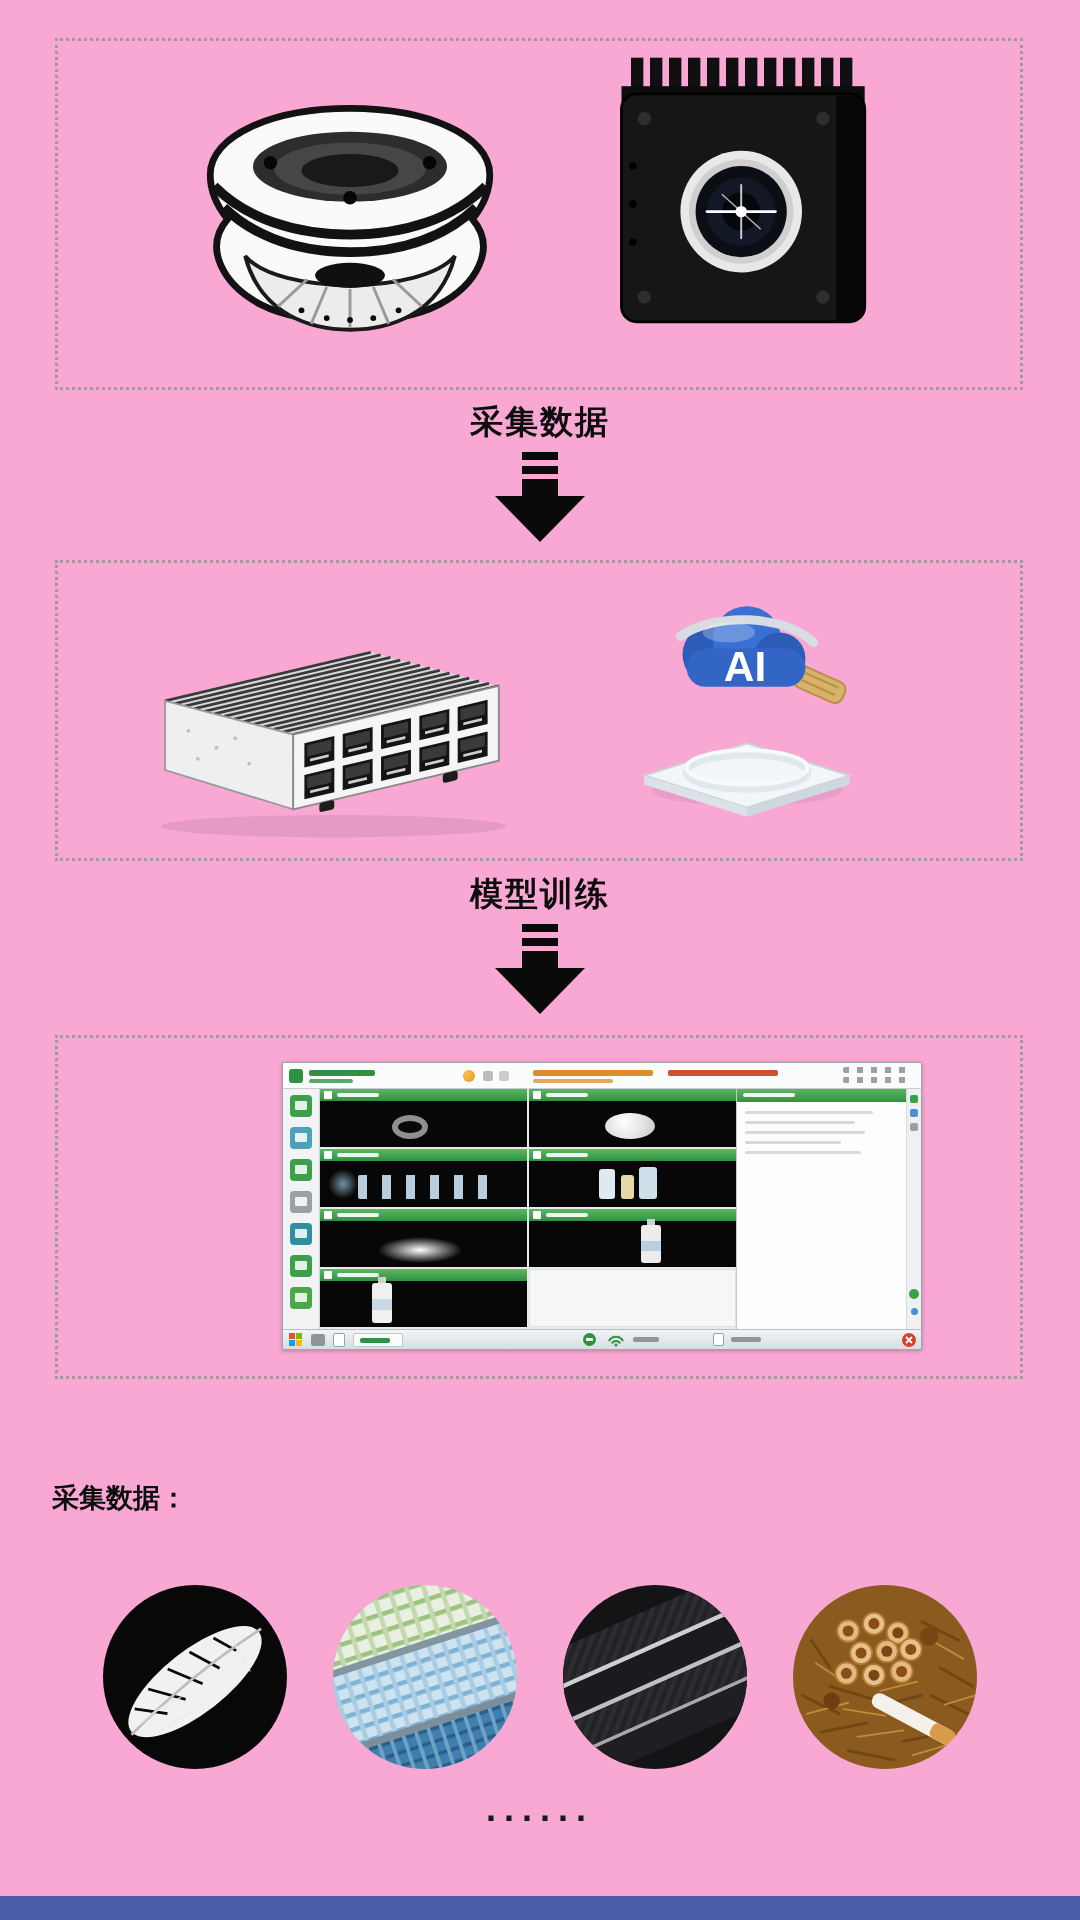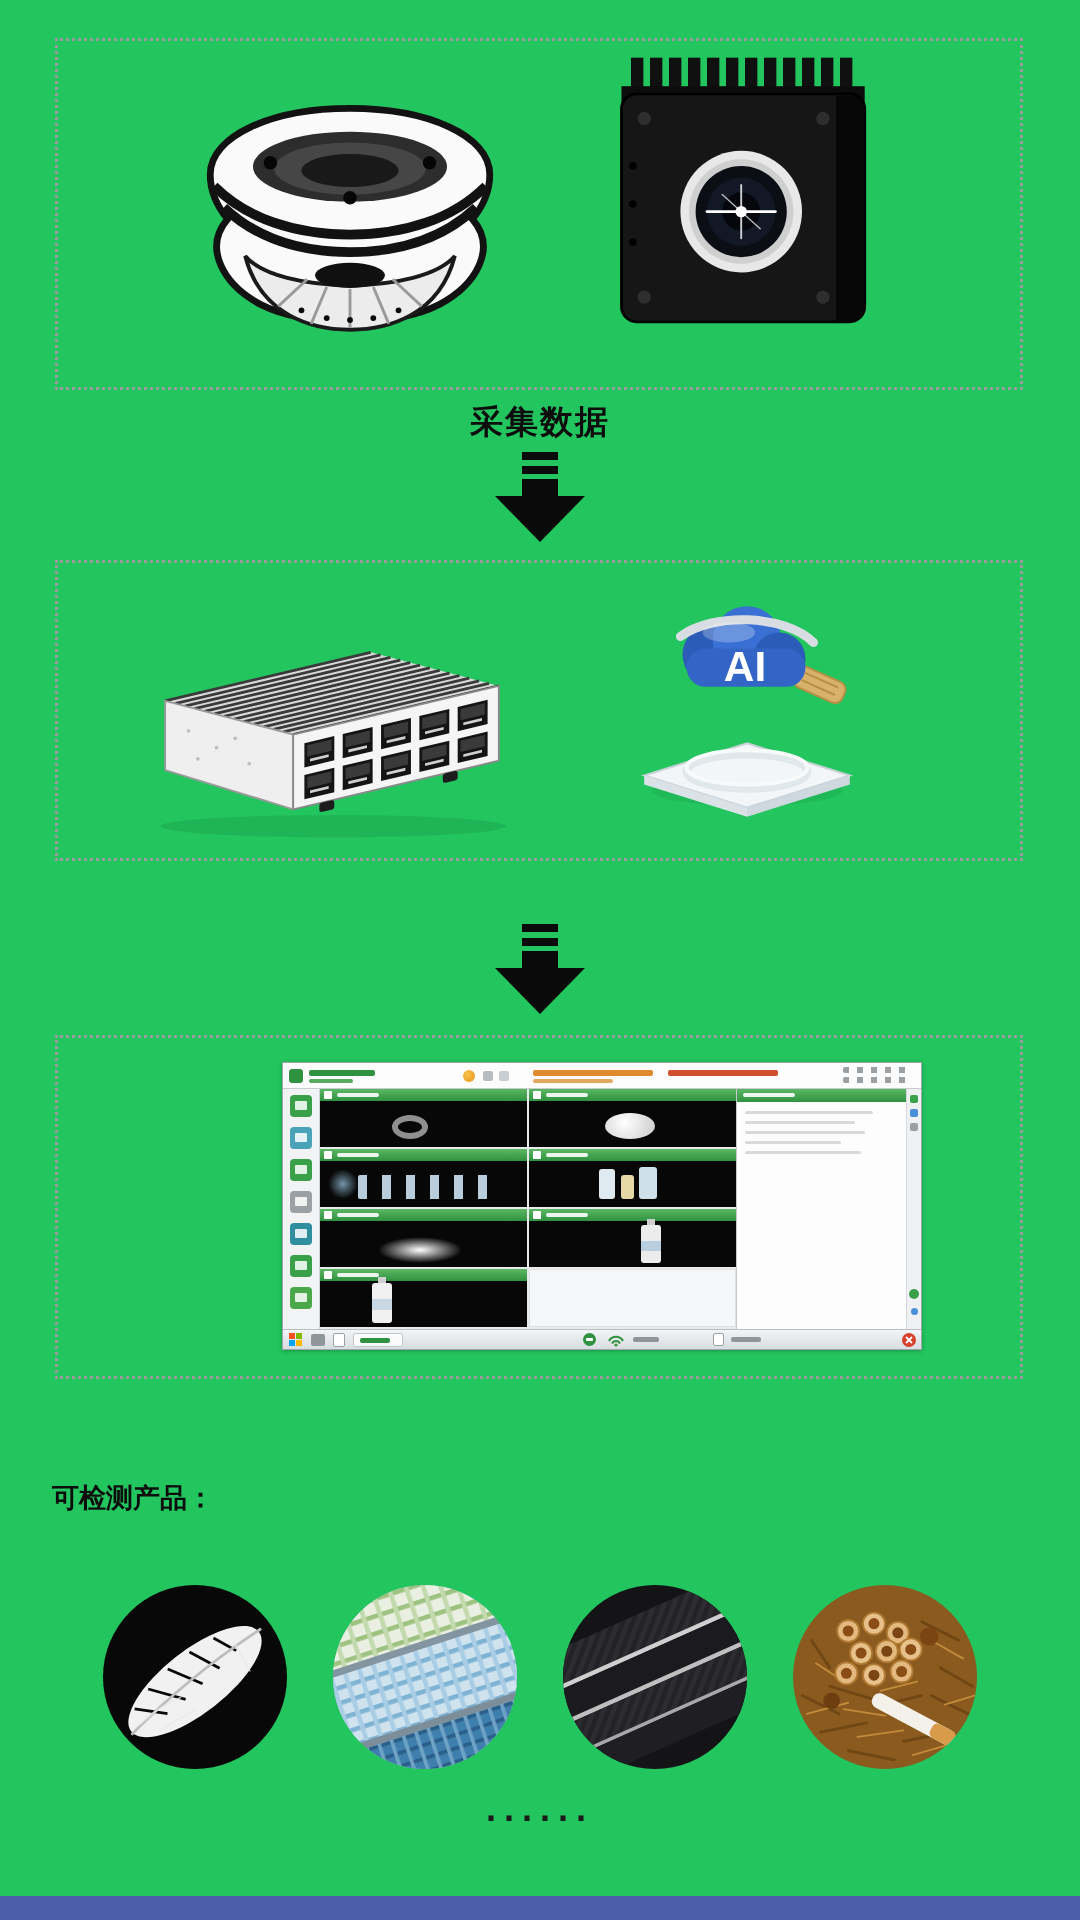--- a/index.html
+++ b/index.html
@@ -1,16 +1,16 @@
 <!DOCTYPE html>
 <html><head>
 <meta charset="utf-8">
 <style>
   html,body{margin:0;padding:0;background:#ececec;}
-  .page{position:relative;width:1080px;height:1920px;background:#22c55e;overflow:hidden;
+  .page{position:relative;width:1080px;height:1920px;background:#f9a8d4;overflow:hidden;
         font-family:"Liberation Sans","DejaVu Sans",sans-serif;color:#0d0d0d;}
   .dbox{position:absolute;left:55px;width:962px;border:3px dotted #9b9b9b;}
   .box1{top:38px;height:346px;}
   .box2{top:560px;height:295px;}
   .box3{top:1035px;height:338px;}
   .fig{position:absolute;}
   .step-label{position:absolute;left:0;width:100%;text-align:center;
               font-size:33px;font-weight:bold;letter-spacing:2px;}
   .label1{top:400px;} .label2{top:872px;} .label3{top:1392px;}
   .flow-arrow{position:absolute;left:50%;transform:translateX(-50%);}
@@ -229,20 +229,21 @@
       <circle cx="96" cy="72" r="30" fill="#2b5cb8"></circle>
       <circle cx="130" cy="58" r="34" fill="#3a70d4"></circle>
       <circle cx="162" cy="76" r="26" fill="#2b5cb8"></circle>
       <rect x="70" y="66" width="118" height="38" rx="19" fill="#3265c6"></rect>
       <path d="M64,54 C96,30 168,32 196,60" fill="none" stroke="#d7dde3" stroke-width="9" stroke-linecap="round"></path>
       <ellipse cx="112" cy="50" rx="26" ry="10" fill="#ffffff" opacity="0.25"></ellipse>
       <text x="128" y="98" text-anchor="middle" font-size="42" font-weight="bold" fill="#ffffff" font-family="Liberation Sans, sans-serif">AI</text>
     </g>
   </svg>
 
+  <div class="step-label label2">模型训练</div>
 
   <div class="flow-arrow arrow2">
     <svg width="104" height="92" viewBox="0 0 104 92" fill="#0a0a0a">
       <rect x="34" y="0" width="36" height="8"></rect>
       <rect x="34" y="14" width="36" height="8"></rect>
       <rect x="34" y="27" width="36" height="18"></rect>
       <polygon points="7,44 97,44 52,90"></polygon>
     </svg>
   </div>
 
@@ -357,21 +358,21 @@
       <span class="bar" style="left:448px;top:7px;width:30px;height:5px;background:#8f969b;"></span>
       <svg style="right:5px;top:3px;" width="14" height="14" viewBox="0 0 14 14">
         <circle cx="7" cy="7" r="7" fill="#d6402c"></circle>
         <line x1="4" y1="4" x2="10" y2="10" stroke="#fff" stroke-width="1.8"></line>
         <line x1="10" y1="4" x2="4" y2="10" stroke="#fff" stroke-width="1.8"></line>
       </svg>
     </div>
   </div>
 
 
-  <div class="products-heading">可检测产品：</div>
+  <div class="products-heading">采集数据：</div>
 
   <div class="circles-row">
 
     <div class="product-circle">
       <svg viewBox="0 0 200 200">
         <rect width="200" height="200" fill="#080808"></rect>
         <g transform="rotate(-38 100 105)">
           <ellipse cx="100" cy="105" rx="88" ry="34" fill="#f1f1f1"></ellipse>
           <g stroke="#080808" stroke-width="3">
             <line x1="30" y1="88" x2="55" y2="114"></line>

